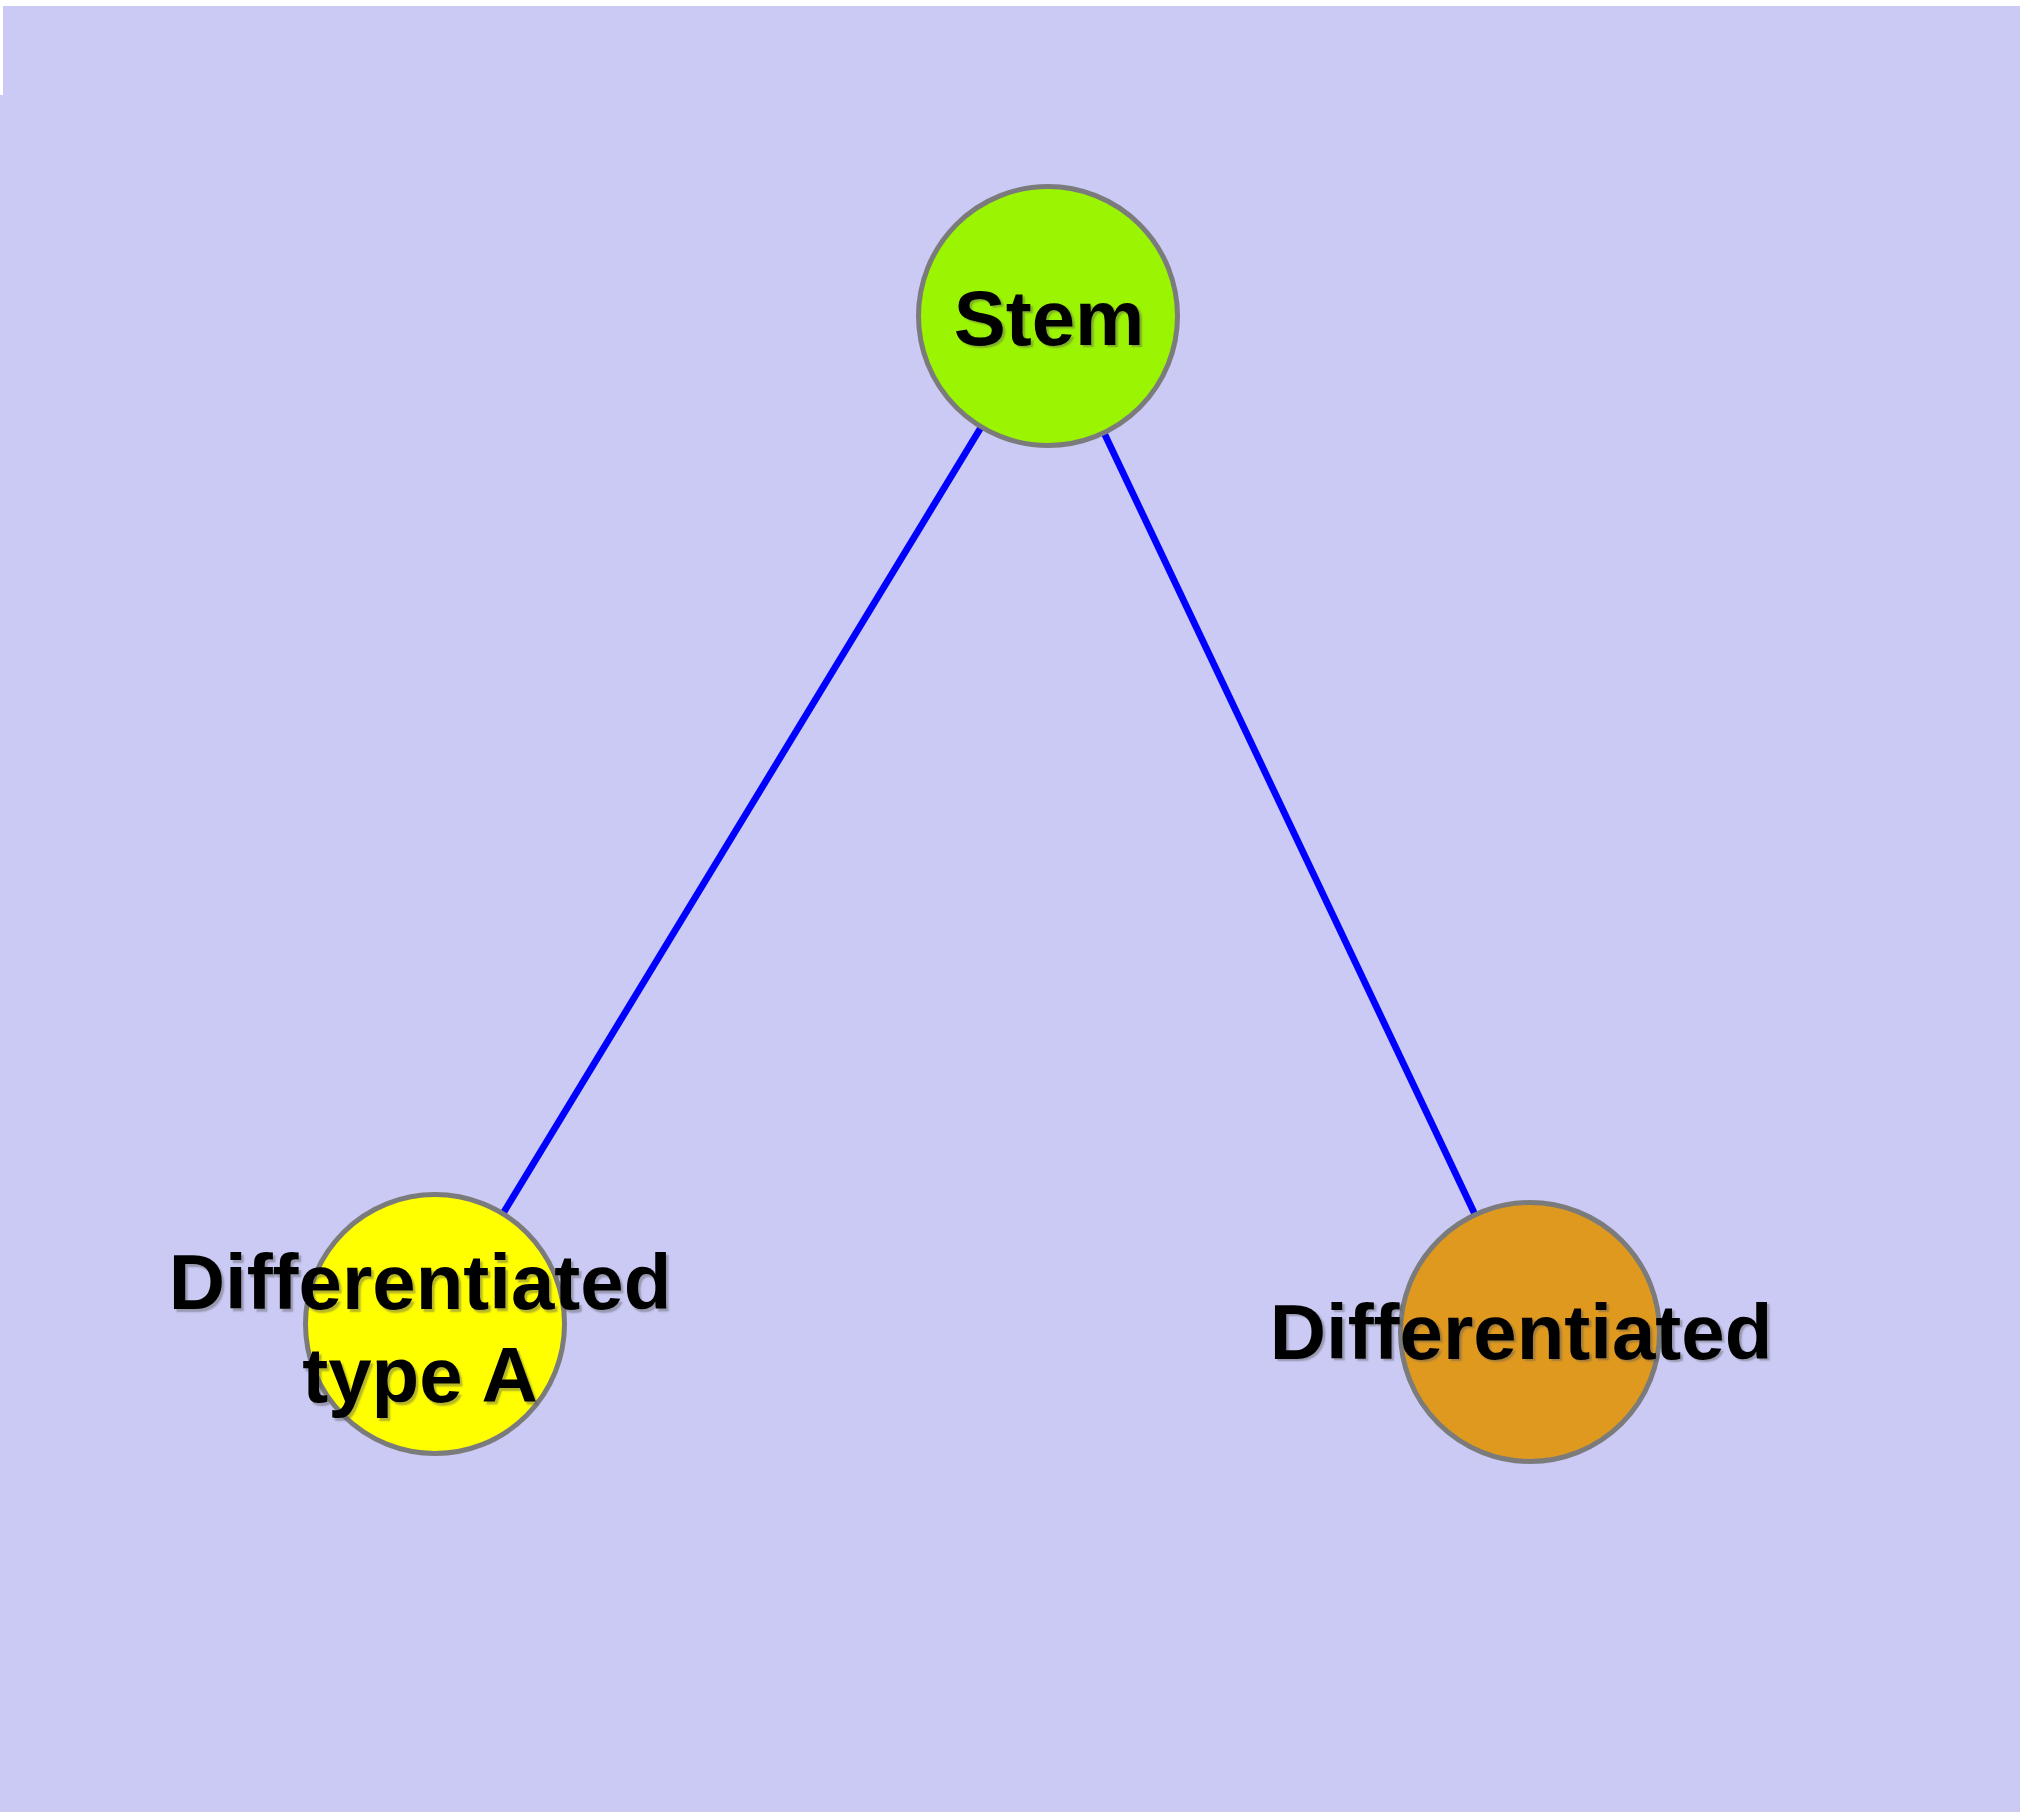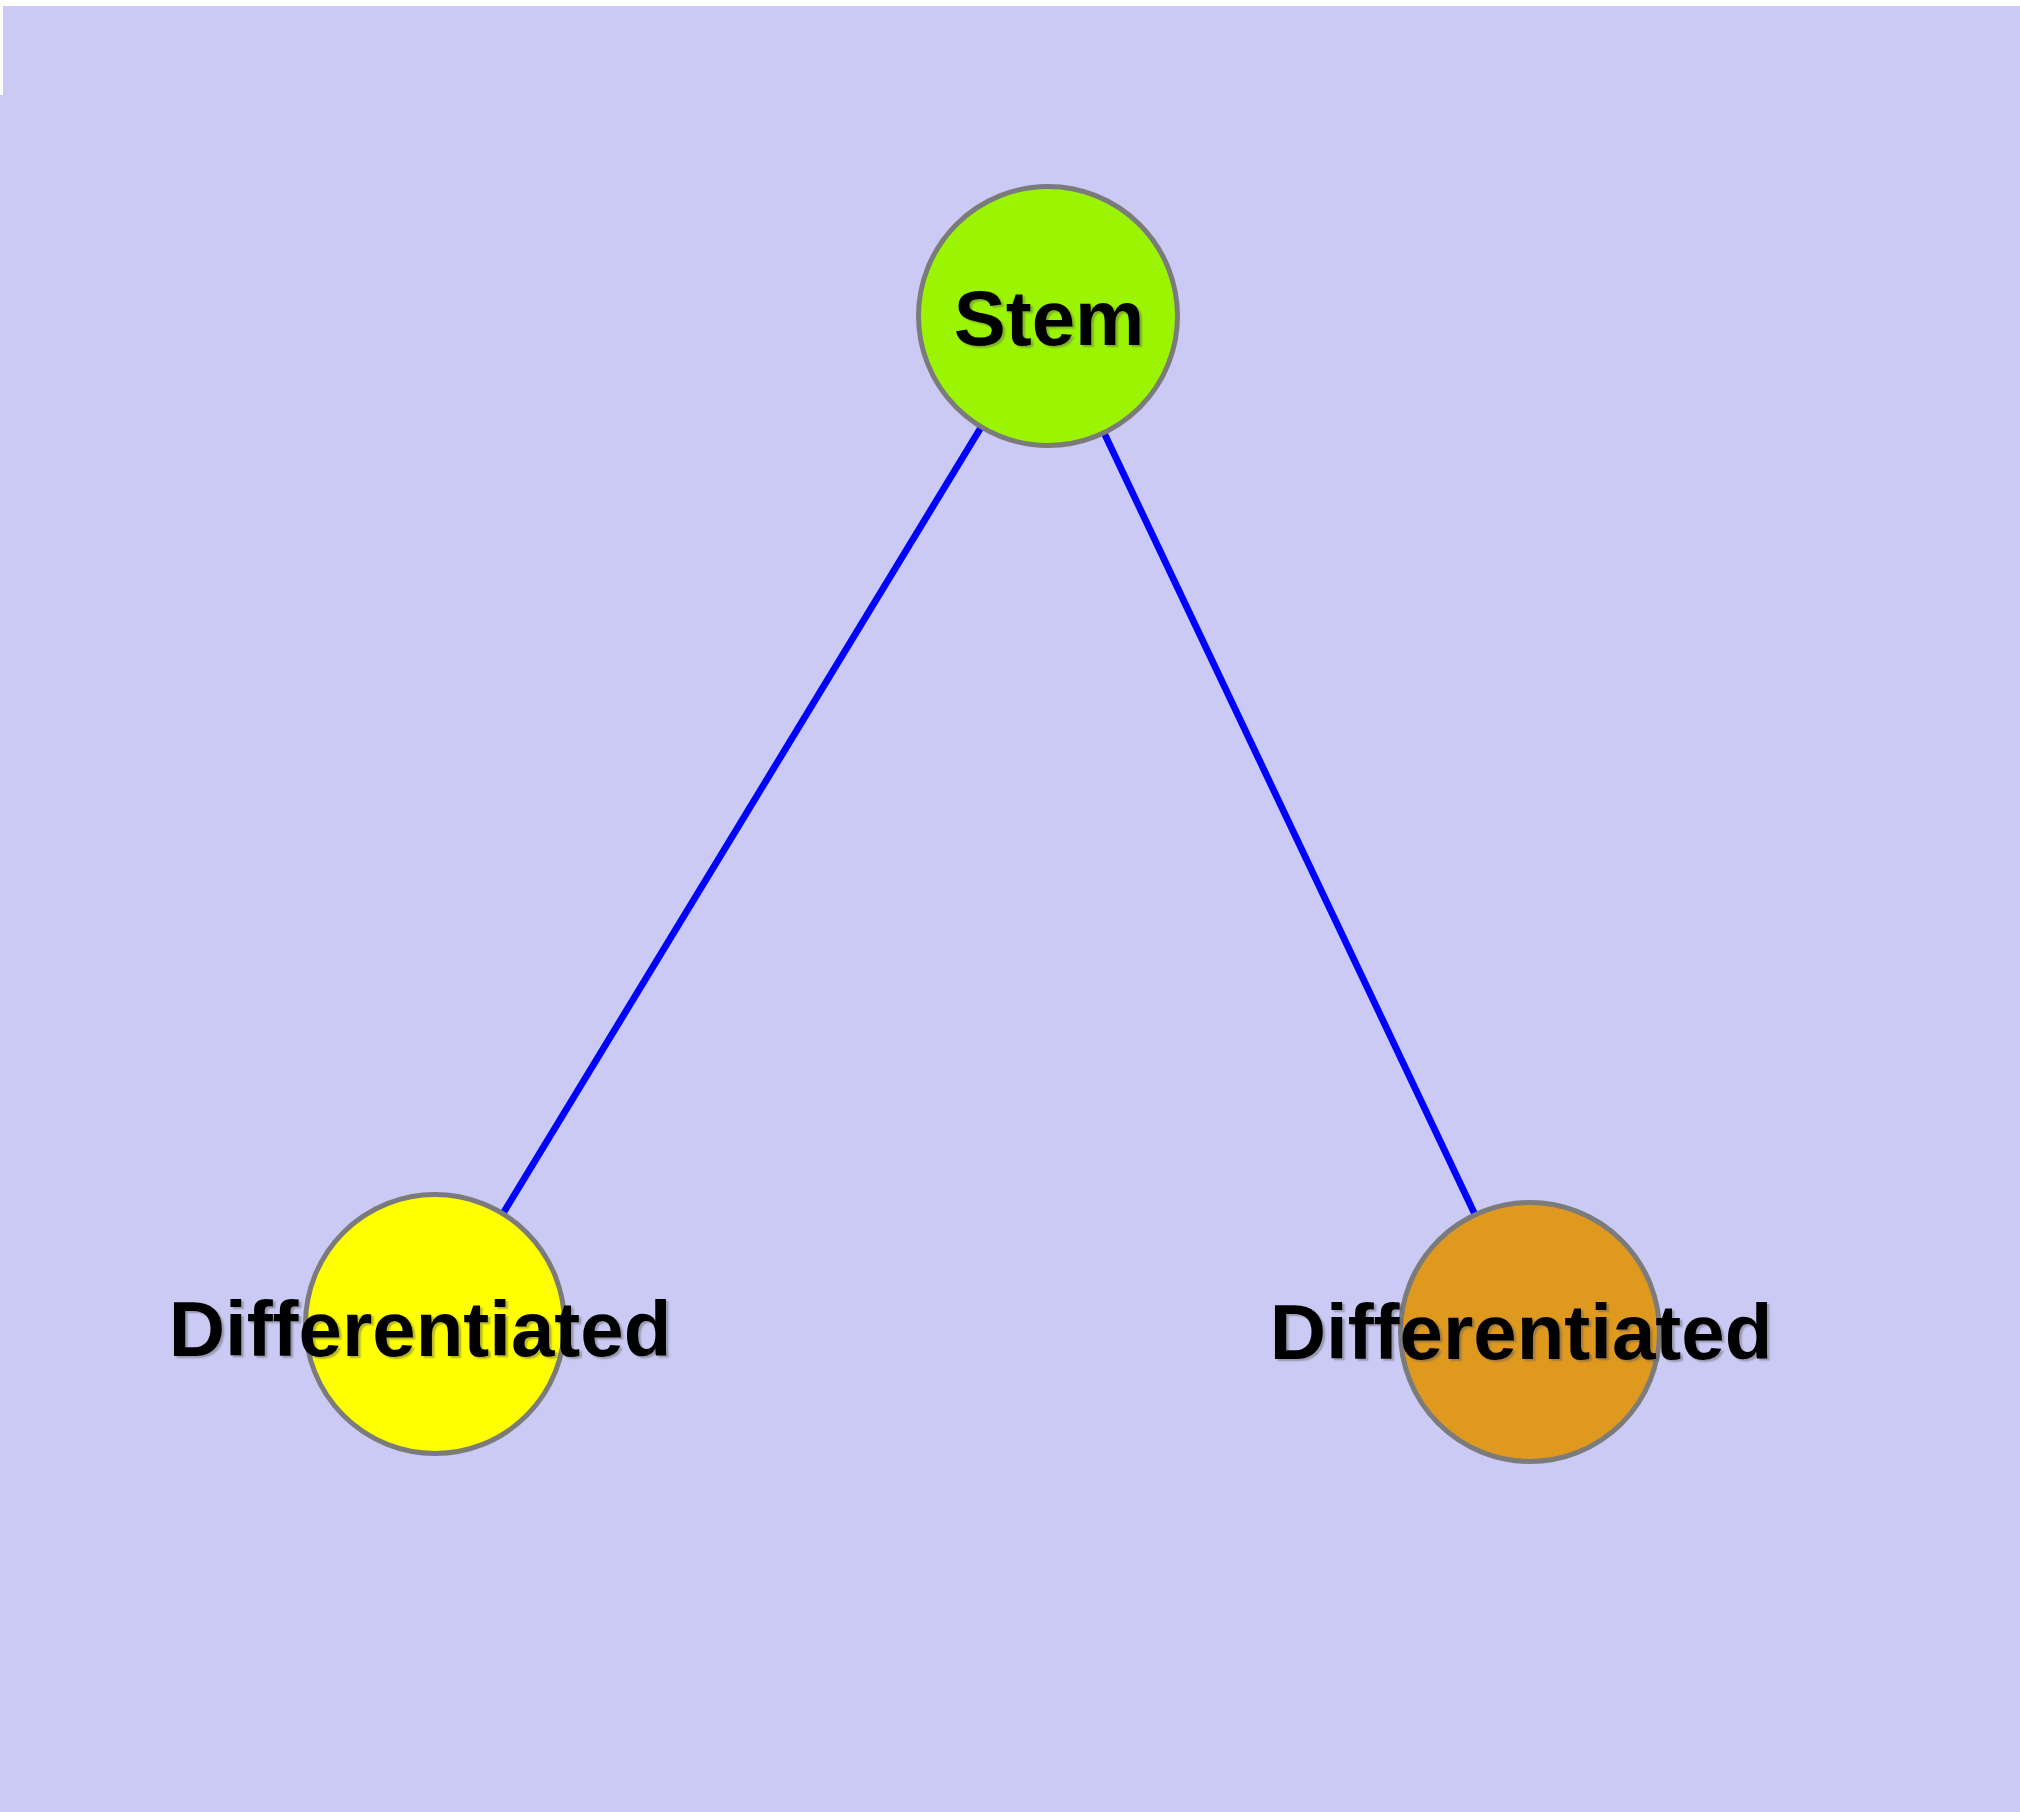--- a/index.html
+++ b/index.html
@@ -73,20 +73,21 @@
   <div class="node stem" style="background-color: rgb(155, 245, 2); border-color: rgb(123, 123, 123);"></div>
 
   <div class="node type-a" style="background-color: rgb(255, 255, 0); border-color: rgb(123, 123, 123);"></div>
 
   <div class="node type-b" style="background-color: rgb(224, 153, 31); border-color: rgb(123, 123, 123);"></div>
 
   <div class="node-label stem">Stem</div>
 
   <div class="node-label type-a">
     <span>Differentiated</span>
+    <span>type A</span>
   </div>
 
   <div class="node-label type-b">
     <span>Differentiated</span>
   </div>
 
 </div>
 
 <div class="margin-strip top"></div>
 <div class="margin-strip left"></div>

